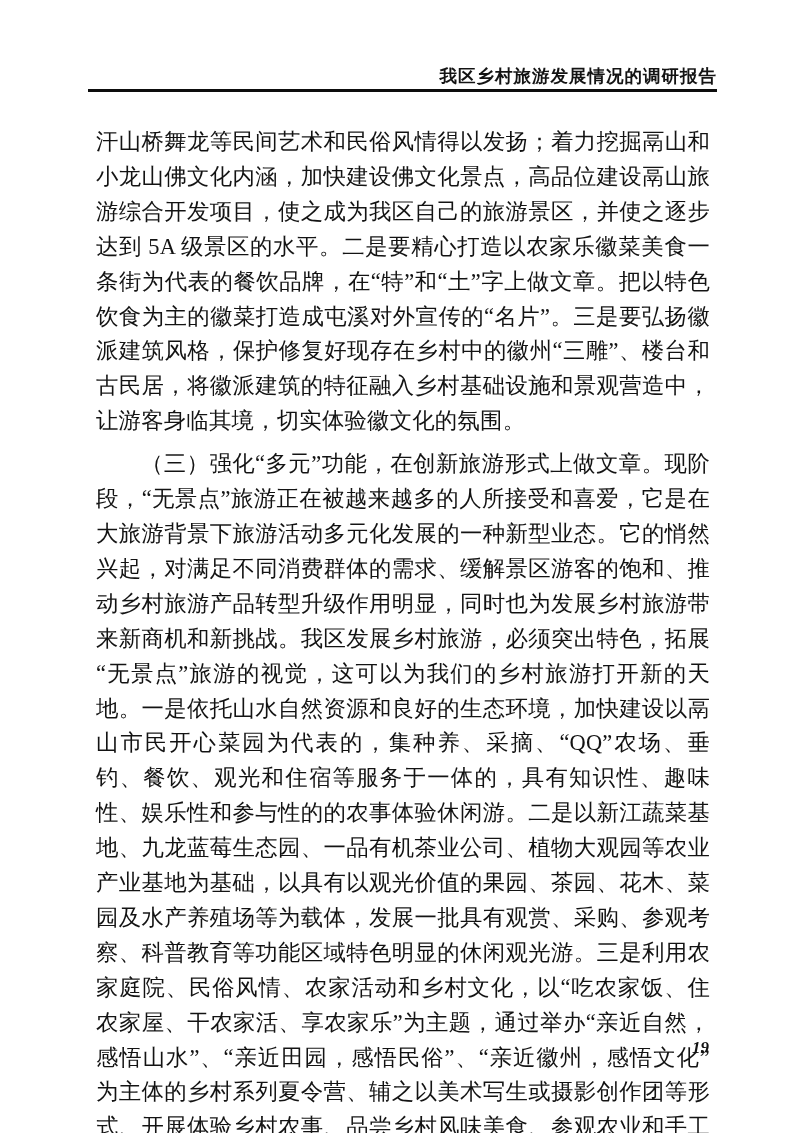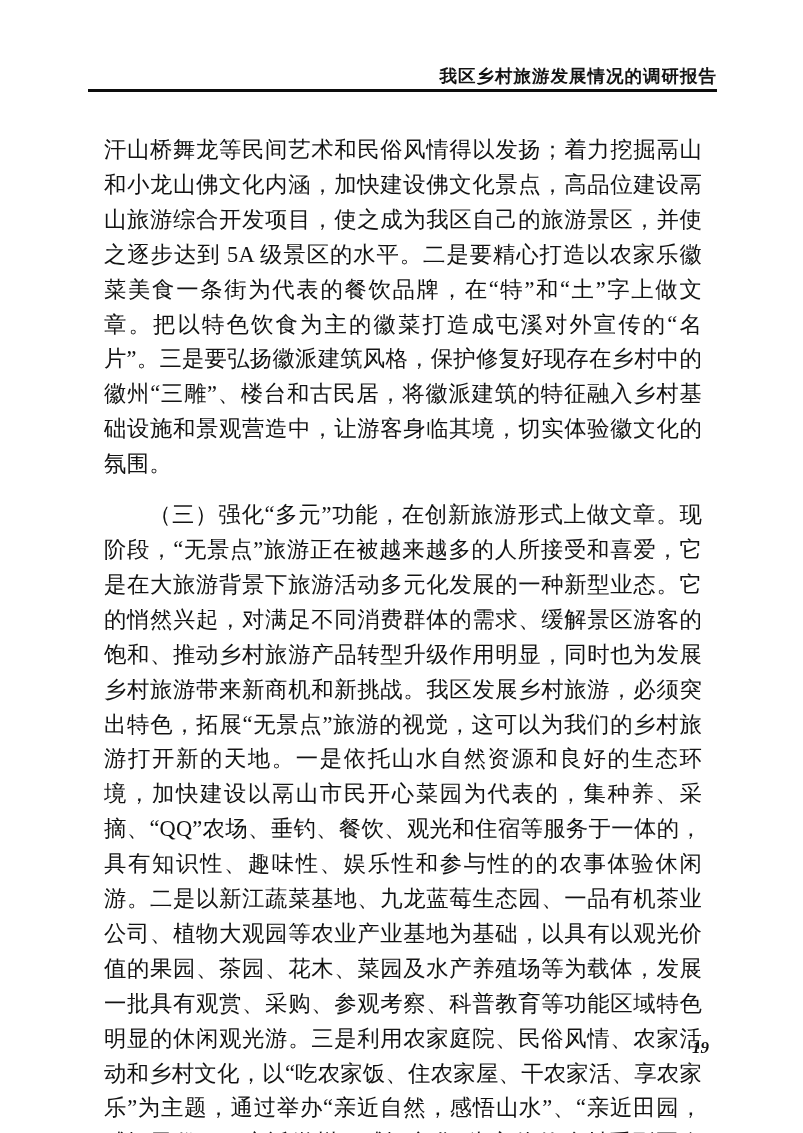--- a/index.html
+++ b/index.html
@@ -39,21 +39,21 @@
     top: 117px;
     left: 88px;
     width: 630px;
     font-size: 22.4px;
     line-height: 34.9px;
     text-align: justify;
     text-justify: inter-ideograph;
     letter-spacing: 0.2px;
   }
   .para {
-    margin: 16px;
+    margin: 8px;
     padding: 0;
   }
   .para.indent {
     text-indent: 2em;
   }
   .bold-lead {
     font-weight: normal;
   }
   .page-number {
     position: absolute;

